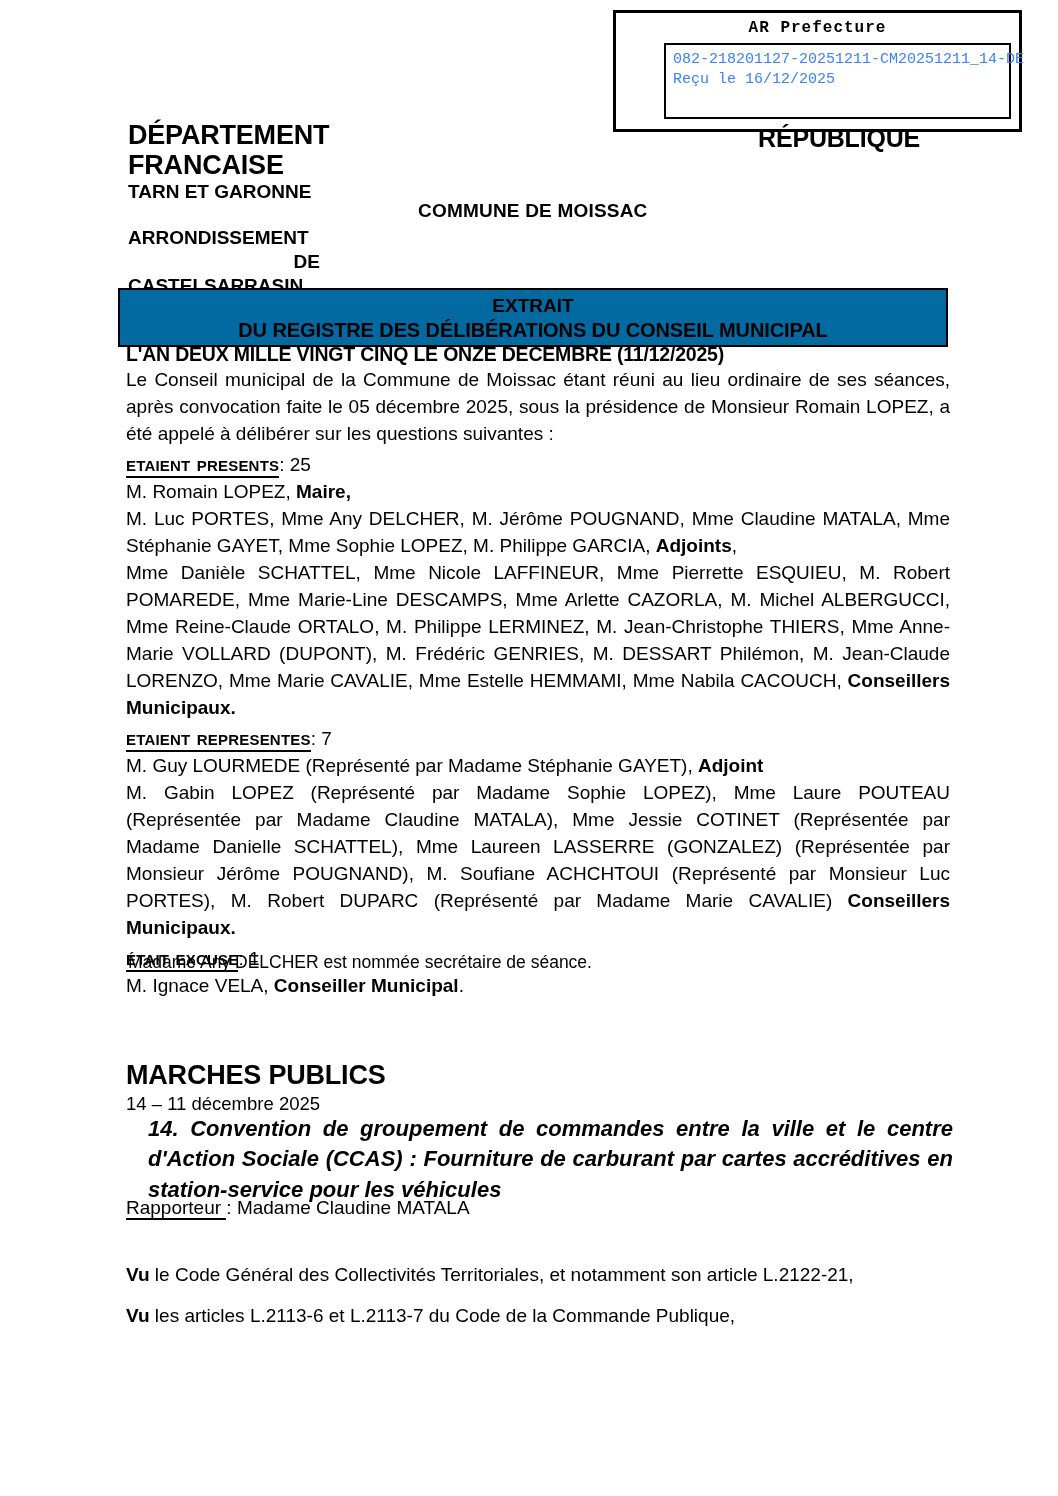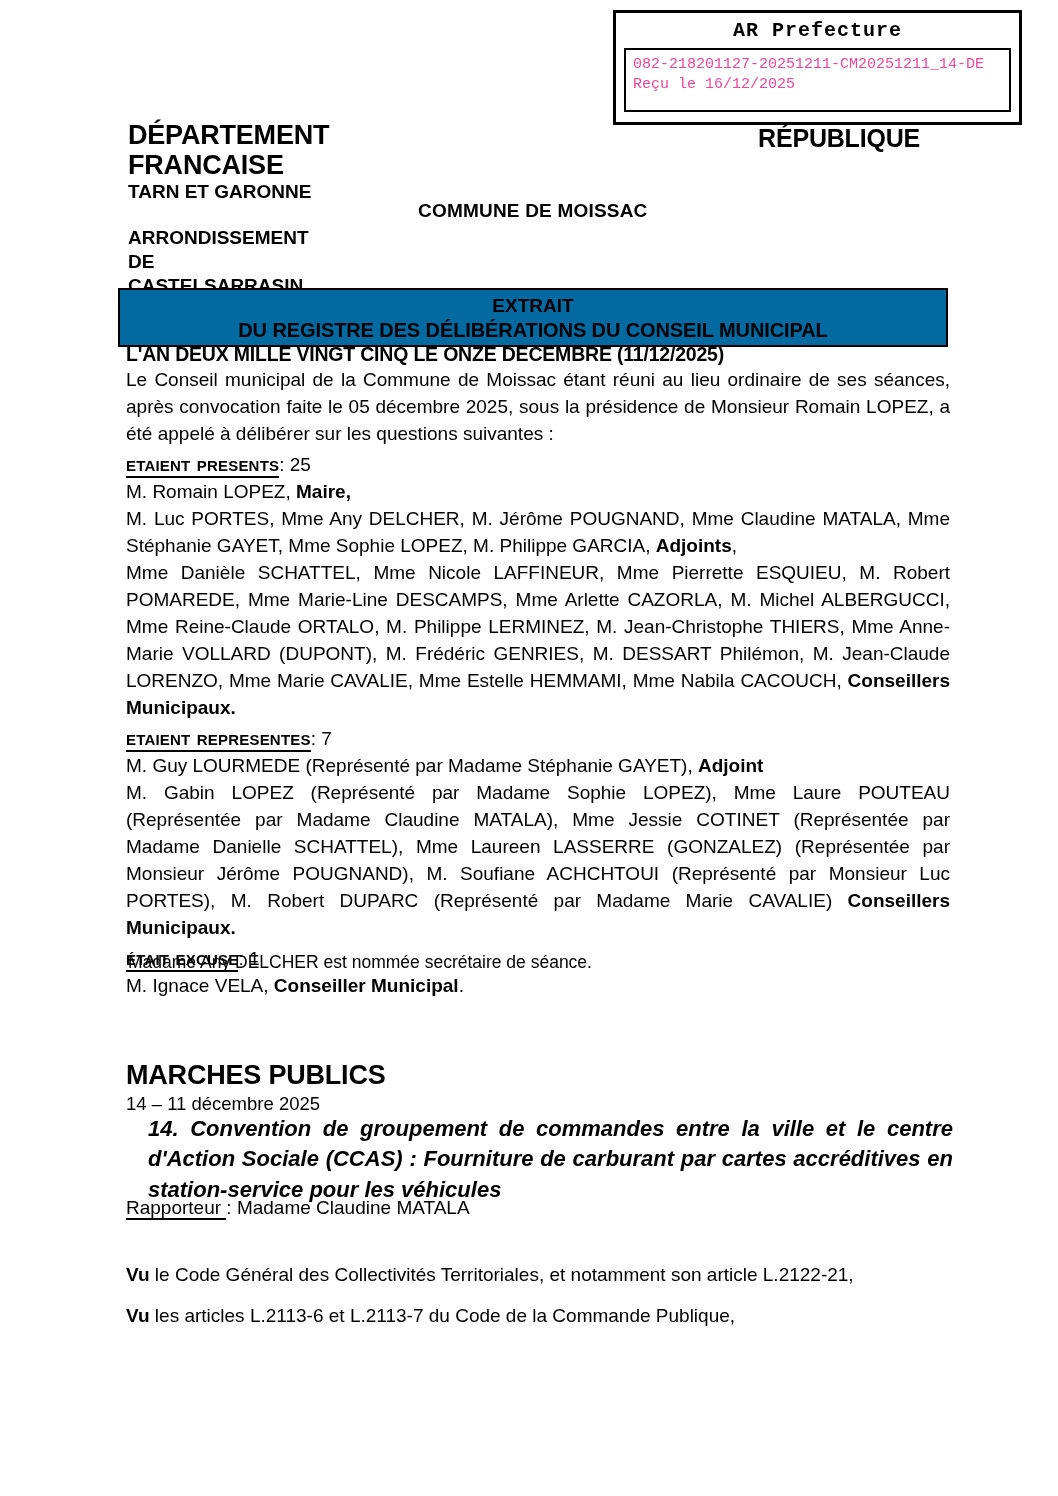--- a/index.html
+++ b/index.html
@@ -27,32 +27,33 @@
     width: 409px;
     border: 3px solid #000;
     background: #fff;
     box-sizing: border-box;
     padding: 6px 8px 10px 8px;
   }
   .stamp-title {
     text-align: center;
     font-family: "Liberation Mono", monospace;
     font-weight: bold;
-    font-size: 20px;
+    font-size: 16px;
     letter-spacing: 1px;
     margin-bottom: 6px;
   }
   .stamp-body {
     border: 2px solid #000;
-    padding: 5px 7px 14px 7px;
+    padding: 5px 7px 26px 7px;
     font-family: "Liberation Mono", monospace;
     font-size: 15px;
     line-height: 1.35;
-    color: #ec4899;
+    color: #3b82f6;
     white-space: nowrap;
+    margin-left: 40px;
   }
 
   
   .dept-block {
     position: absolute;
     left: 128px;
     top: 120px;
     width: 330px;
   }
   .dept-line1 {
@@ -66,21 +67,21 @@
     font-size: 19px;
     line-height: 1.2;
     margin-top: 1px;
   }
   .arrond {
     font-weight: bold;
     font-size: 19px;
     line-height: 1.25;
     margin-top: 22px;
   }
-  .arrond .ctr { display: block; text-align: left; width: 192px; }
+  .arrond .ctr { display: block; text-align: right; width: 192px; }
 
   .republique {
     position: absolute;
     right: 138px;
     top: 124px;
     font-weight: bold;
     font-size: 25px;
     letter-spacing: -0.2px;
   }
   .commune {

